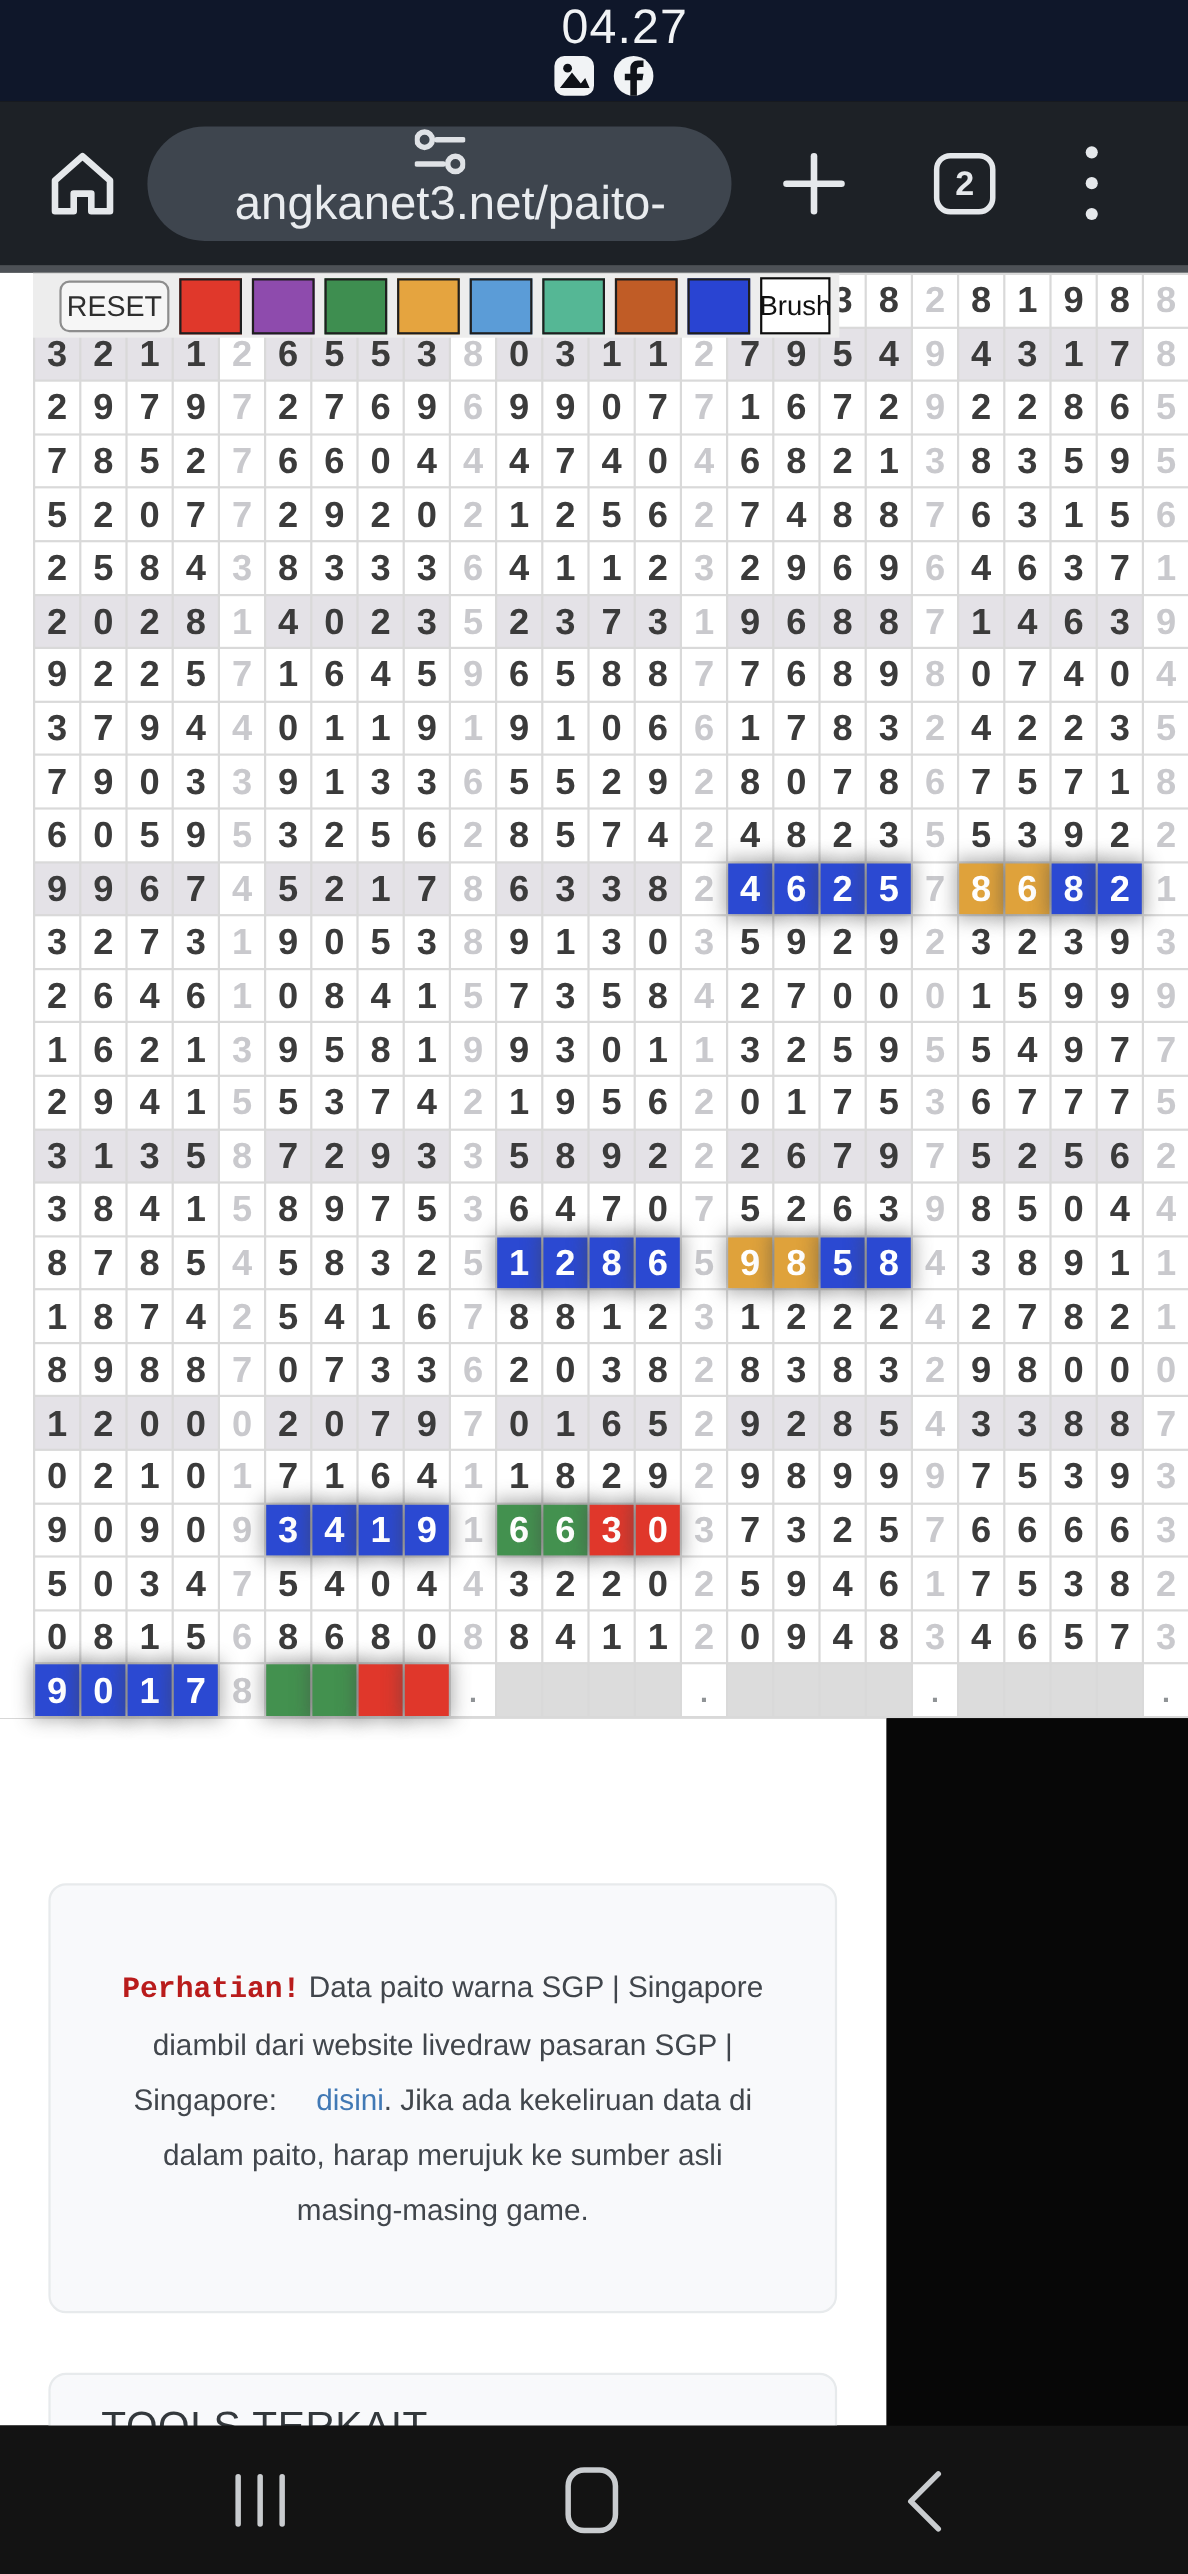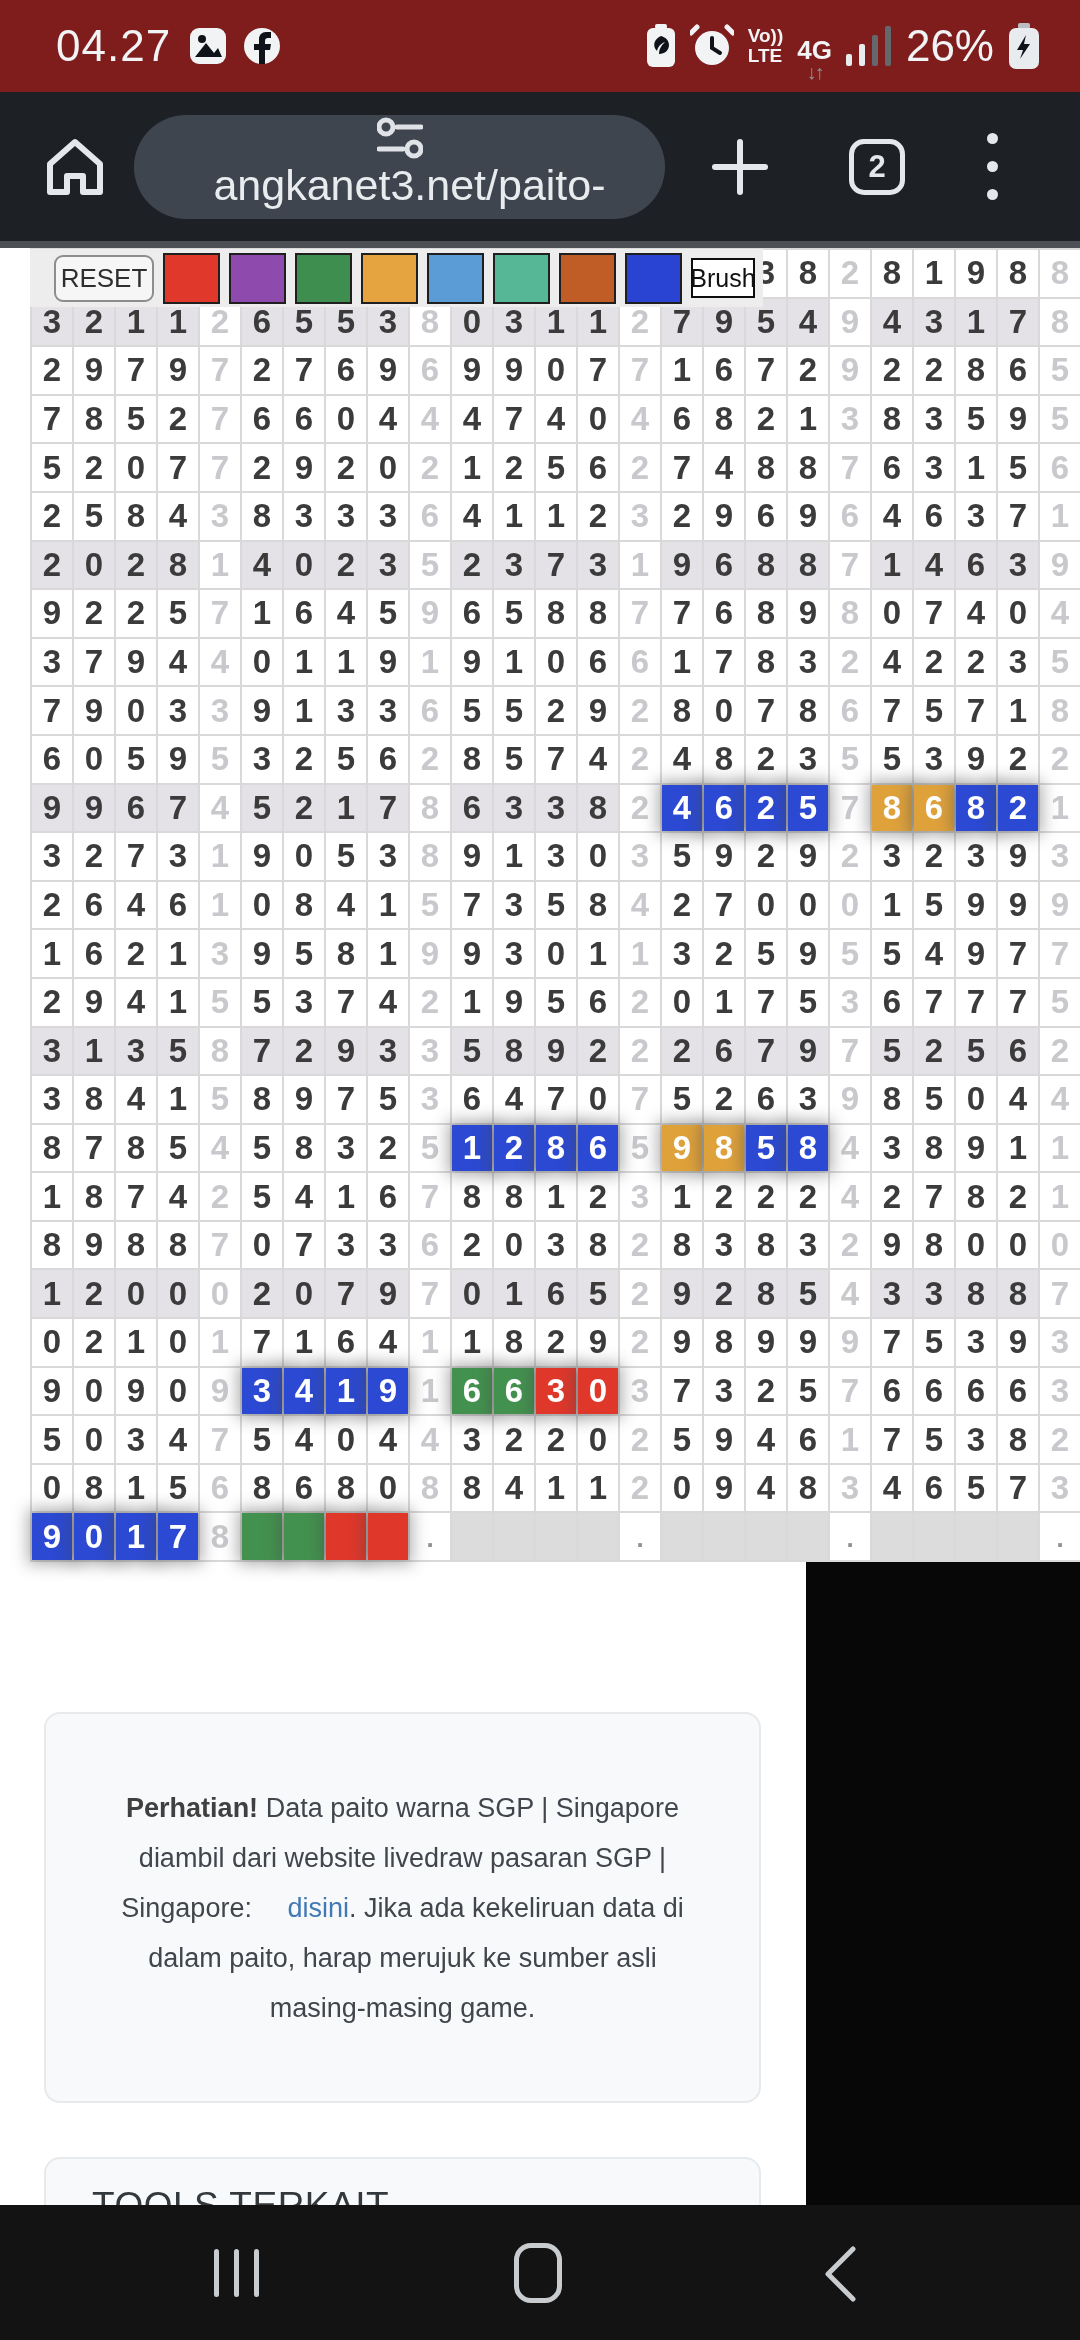--- a/index.html
+++ b/index.html
@@ -2,21 +2,21 @@
 <html><head>
 <meta charset="utf-8">
 <style>
   * { margin:0; padding:0; box-sizing:border-box; }
   html,body { width:1080px; height:2340px; }
   body { position:relative; overflow:hidden; background:#000;
          font-family:"Liberation Sans", sans-serif; }
 
   
   .status-bar { position:absolute; left:0; top:0; width:1080px; height:92px;
-    background:#7f1d1d; color:#f1f3f5; display:flex; align-items:center; }
+    background:#0f172a; color:#f1f3f5; display:flex; align-items:center;flex-direction:column; }
   .sb-time { font-size:44px; font-weight:500; margin-left:56px; letter-spacing:1px; }
   .sb-left-icons { display:flex; align-items:center; gap:16px; margin-left:18px; }
   .sb-right { margin-left:auto; margin-right:40px; display:flex; align-items:center; gap:14px; }
   .volte { font-size:19px; font-weight:700; line-height:20px; text-align:left; }
   .net4g { text-align:center; line-height:22px;margin-top:30px; }
   .net4g .g { font-size:26px; font-weight:700; }
   .net4g .arr { font-size:20px; color:#8d9196; letter-spacing:-2px; }
   .sb-batt-pct { font-size:44px; font-weight:400; }
 
   
@@ -50,38 +50,38 @@
   .cell.hl { color:#fff; box-shadow:0 0 16px 4px rgba(70,70,70,.45); z-index:2; }
   .cell.dot { align-items:flex-end; padding-bottom:6px; font-size:26px; color:#8f9396; }
 
   
   .paint-toolbar { position:absolute; left:30px; top:1px; width:733px; height:58px;
     background:#ededed; display:flex; align-items:center; z-index:5; }
   .reset-brush-btn { margin-left:24px; width:100px; height:47px; background:#f6f6f6;
     border:2px solid #8d8d8d; border-radius:9px; font-size:26px; color:#2e2e2e;
     display:flex; align-items:center; justify-content:center; }
   .swatch { width:57px; height:51px; border:2px solid #1f1f1f; margin-left:9px; }
-  .brush-select { margin-left:9px; width:64px; height:40px; background:#fff; border:2px solid #0d0d0d;
+  .brush-select { margin-left:9px; width:64px; height:52px; background:#fff; border:2px solid #0d0d0d;
     font-size:25px; color:#111; display:flex; align-items:center; justify-content:center; }
 
   
   .filter-row { position:absolute; left:62px; top:35px; display:flex; gap:12px; }
   .filter-btn { width:104px; height:62px; background:#edf1ee;
     border:3px solid #3f4040; box-shadow:inset 0 0 0 3px #fbfdfb;
     font-size:31px; color:#72807c; display:flex; align-items:center; justify-content:center; }
   .reset-red-btn { width:112px; height:64px; background:#d9472f; border:none; border-radius:10px;
     color:#fff; font-size:31px; display:flex; align-items:center; justify-content:center; }
 
   
   .notice-card { position:absolute; left:44px; top:150px; width:717px; height:391px;
     background:#f8f9fb; border:2px solid #e7eaec; border-radius:16px;
     display:flex; align-items:center; }
   .notice-text { width:100%; padding:0 52px; text-align:center; font-size:27px;
     line-height:50px; color:#41464c; }
-  .notice-text b { color:#404040; }
+  .notice-text b { color:#b91c1c;font-family:Liberation Mono, monospace; }
   .notice-link { color:#4179b5; text-decoration:none;margin-left:28px; }
 
   
   .tools-card { position:absolute; left:44px; top:595px; width:717px; height:140px;
     background:#f8f9fb; border:2px solid #e7eaec; border-radius:16px 16px 0 0; }
   .tools-title { margin:26px 0 0 46px; font-size:37px; color:#33383c; letter-spacing:.5px; }
 
   
   .nav-bar { position:absolute; left:0; top:2205px; width:1080px; height:135px;
     background:#131313; z-index:50; }

